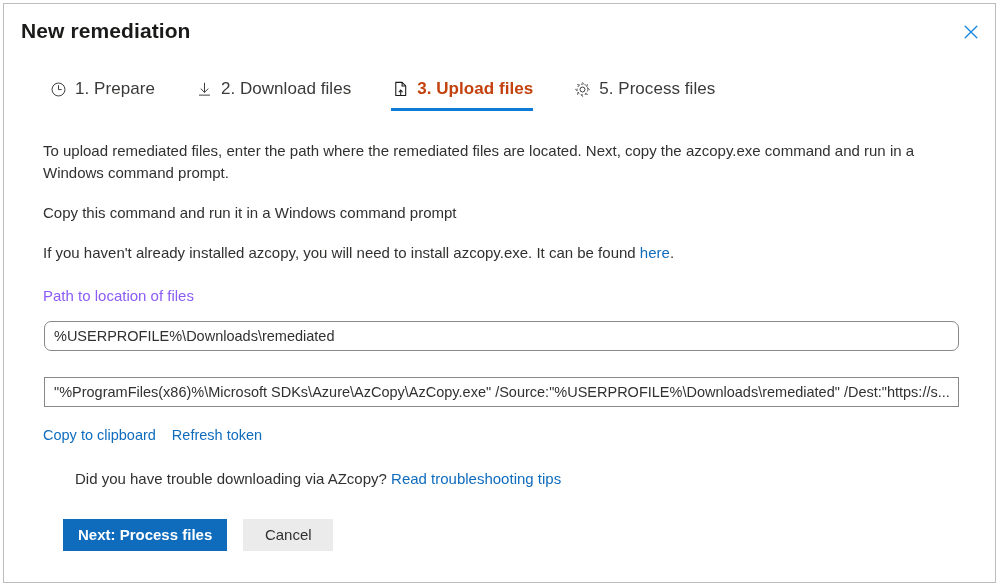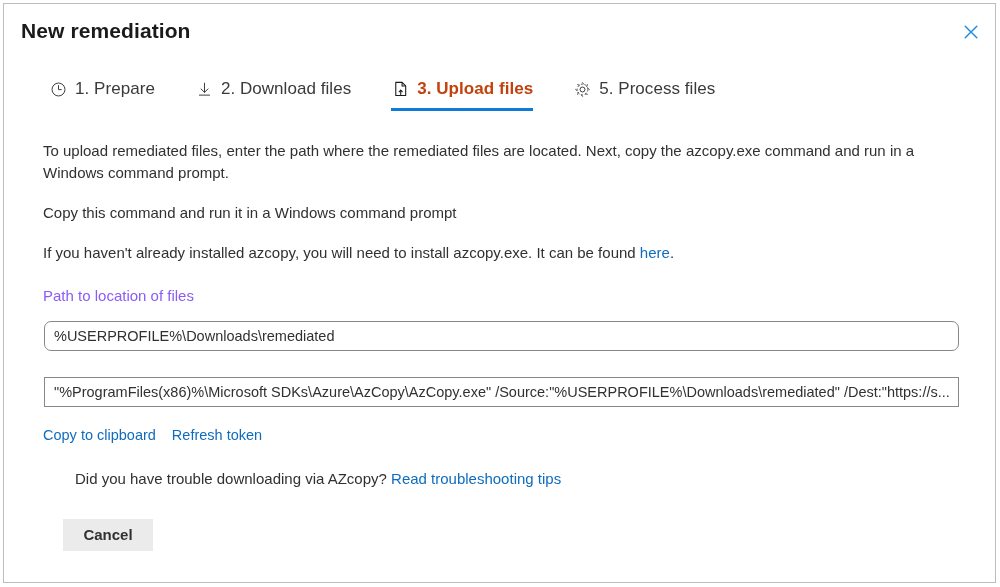--- a/index.html
+++ b/index.html
@@ -189,21 +189,20 @@
   .btn {
     font-family: "Liberation Sans", sans-serif;
     font-size: 15px;
     border: 1px solid transparent;
     height: 32px;
     padding: 0 14px;
     cursor: pointer;
     box-sizing: border-box;
     line-height: 30px;
     white-space: nowrap;
-    font-weight: bold;
   }
   .btn-primary {
     background: #0f6cbd;
     color: #ffffff;
     font-weight: 600;
     min-width: 160px;
   }
   .btn-secondary {
     background: #ebebeb;
     color: #323130;
@@ -289,17 +288,18 @@
     <input class="textbox command" type="text" placeholder="" value="&quot;%ProgramFiles(x86)%\Microsoft SDKs\Azure\AzCopy\AzCopy.exe&quot; /Source:&quot;%USERPROFILE%\Downloads\remediated&quot; /Dest:&quot;https://s..." style="">
 
     <div class="link-row">
       <a class="link" href="#">Copy to clipboard</a>
       <a class="link" href="#">Refresh token</a>
     </div>
 
     <div class="trouble-row"><span>Did you have trouble downloading via AZcopy? </span><a class="link" href="#">Read troubleshooting tips</a></div>
 
     <div class="button-row">
+      <button class="btn btn-primary">Next: Process files</button>
       <button class="btn btn-secondary">Cancel</button>
     </div>
 
   </div>
 </div>
 
 </body></html>

